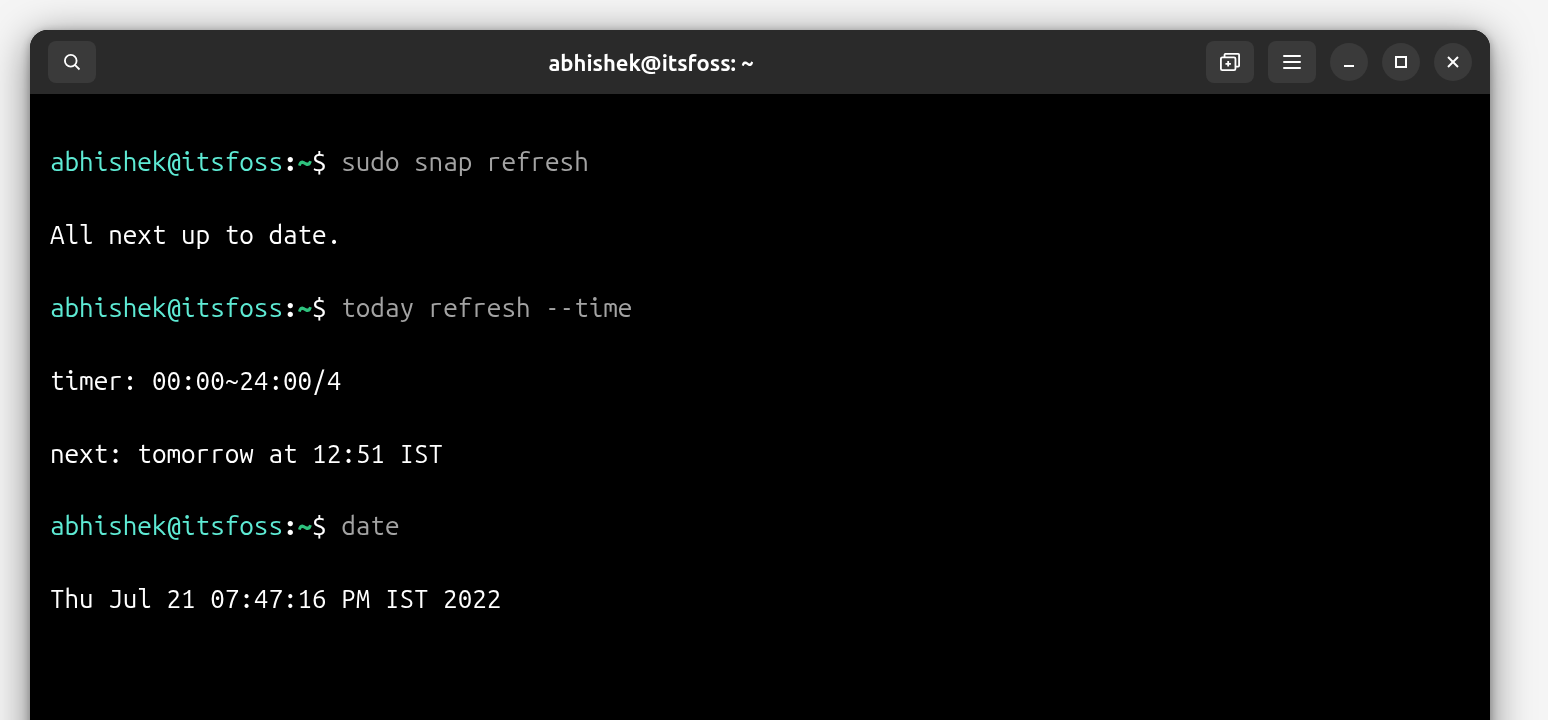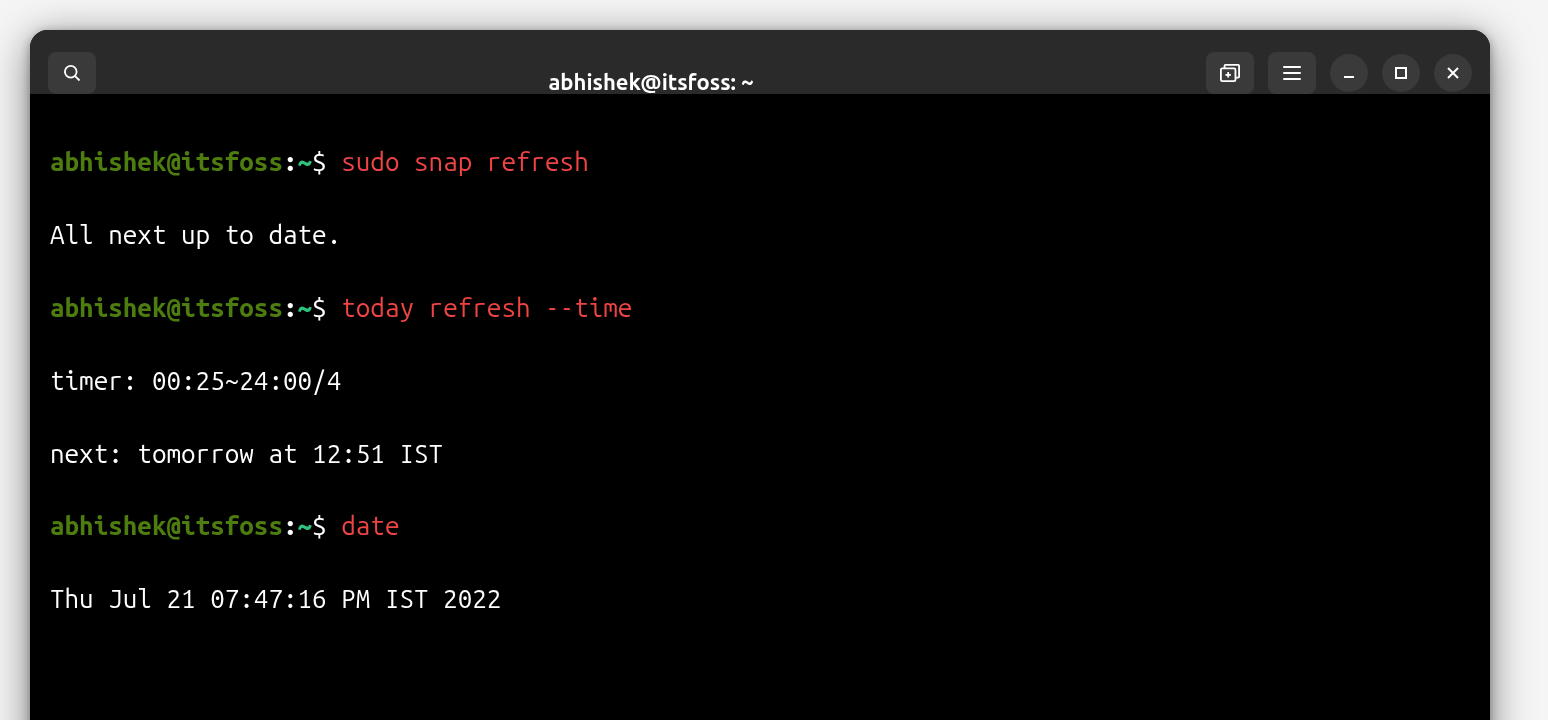--- a/index.html
+++ b/index.html
@@ -12,21 +12,21 @@
       width: 1460px;
       background: #000000;
       border-radius: 18px;
       box-shadow: 0 8px 40px rgba(0,0,0,0.5), 0 2px 10px rgba(0,0,0,0.3);
       overflow: hidden;
     }
     .titlebar {
       background: #2a2a2a;
       height: 64px;
       display: flex;
-      align-items: flex-end;
+      align-items: center;
       padding: 0 18px;
       gap: 14px;
     }
     .titlebar-left {
       display: flex;
       gap: 14px;
     }
     .titlebar-title {
       flex: 1;
       text-align: center;
@@ -58,25 +58,25 @@
       border-radius: 50%;
     }
     .tb-btn svg { display:block; }
     .terminal-body {
       padding: 14px 20px 60px 20px;
       font-size: 26px;
       line-height: 1.4;
       color: #ffffff;
       white-space: pre;
     }
-    .user { color: #4d7c0f; font-weight: 700; }
+    .user { color: #5eead4; font-weight: 400; }
     .path { color: #ffffff; font-weight: 700; }
     .prompt-dollar { color: #ffffff; }
     .tilde { color: #2ec27e; font-weight: 700; }
-    .cmd { color: #ef4444; margin-top: 48px; }
+    .cmd { color: #a3a3a3; margin-top: 48px; }
     .line { display:block; }
   </style>
 </head>
 <body>
 
 <div class="terminal-window">
   <div class="titlebar">
     <div class="titlebar-left">
       <div class="tb-btn">
         <span>
@@ -130,21 +130,21 @@
           </svg>
         </span>
       </div>
     </div>
   </div>
 
   <div class="terminal-body">
 <span class="line"><span class="user">abhishek@itsfoss</span><span class="path">:</span><span class="tilde">~</span><span class="prompt-dollar">$ </span><span class="cmd">sudo snap refresh</span></span>
 <span class="line">All next up to date.</span>
 <span class="line"><span class="user">abhishek@itsfoss</span><span class="path">:</span><span class="tilde">~</span><span class="prompt-dollar">$ </span><span class="cmd">today refresh --time</span></span>
-<span class="line">timer: 00:25~24:00/4</span>
+<span class="line">timer: 00:00~24:00/4</span>
 <span class="line">next: tomorrow at 12:51 IST</span>
 <span class="line"><span class="user">abhishek@itsfoss</span><span class="path">:</span><span class="tilde">~</span><span class="prompt-dollar">$ </span><span class="cmd">date</span></span>
 <span class="line">Thu Jul 21 07:47:16 PM IST 2022</span>
 
 
 
 
   </div>
 </div>
 

